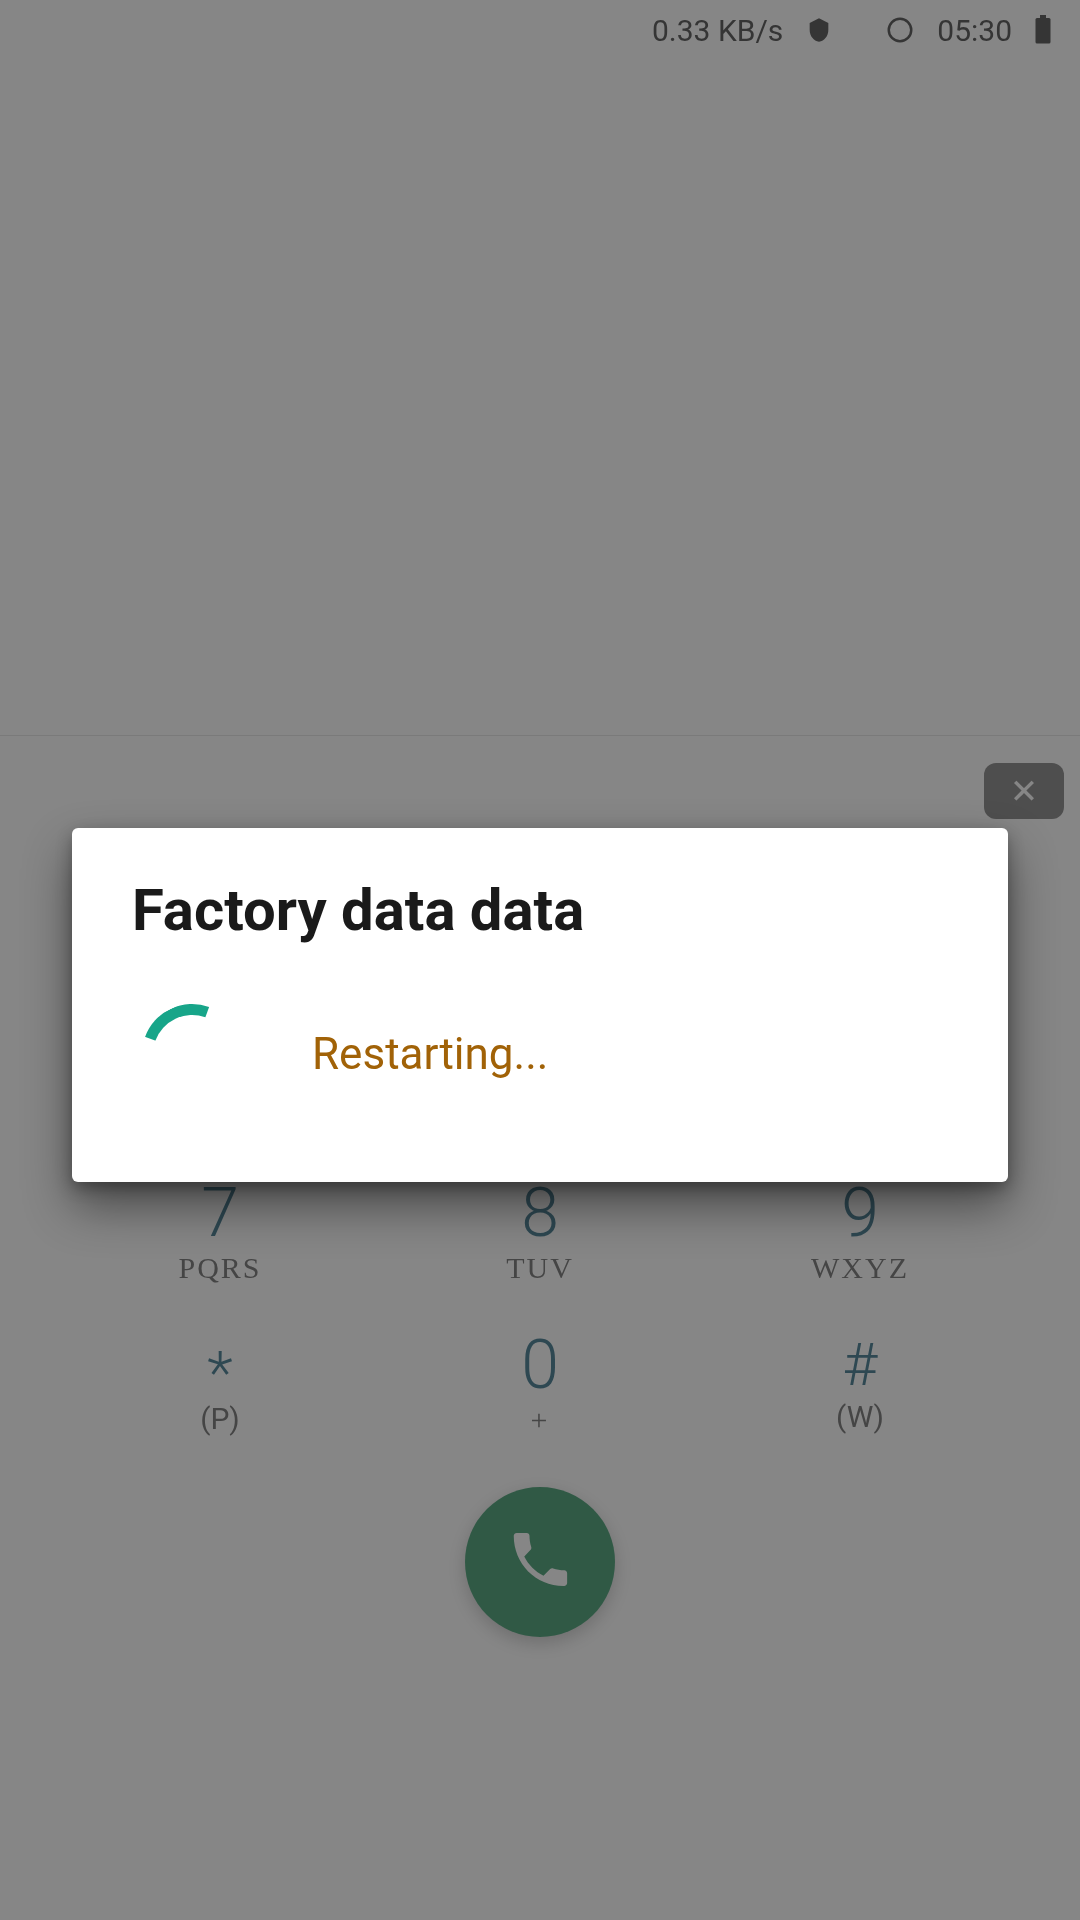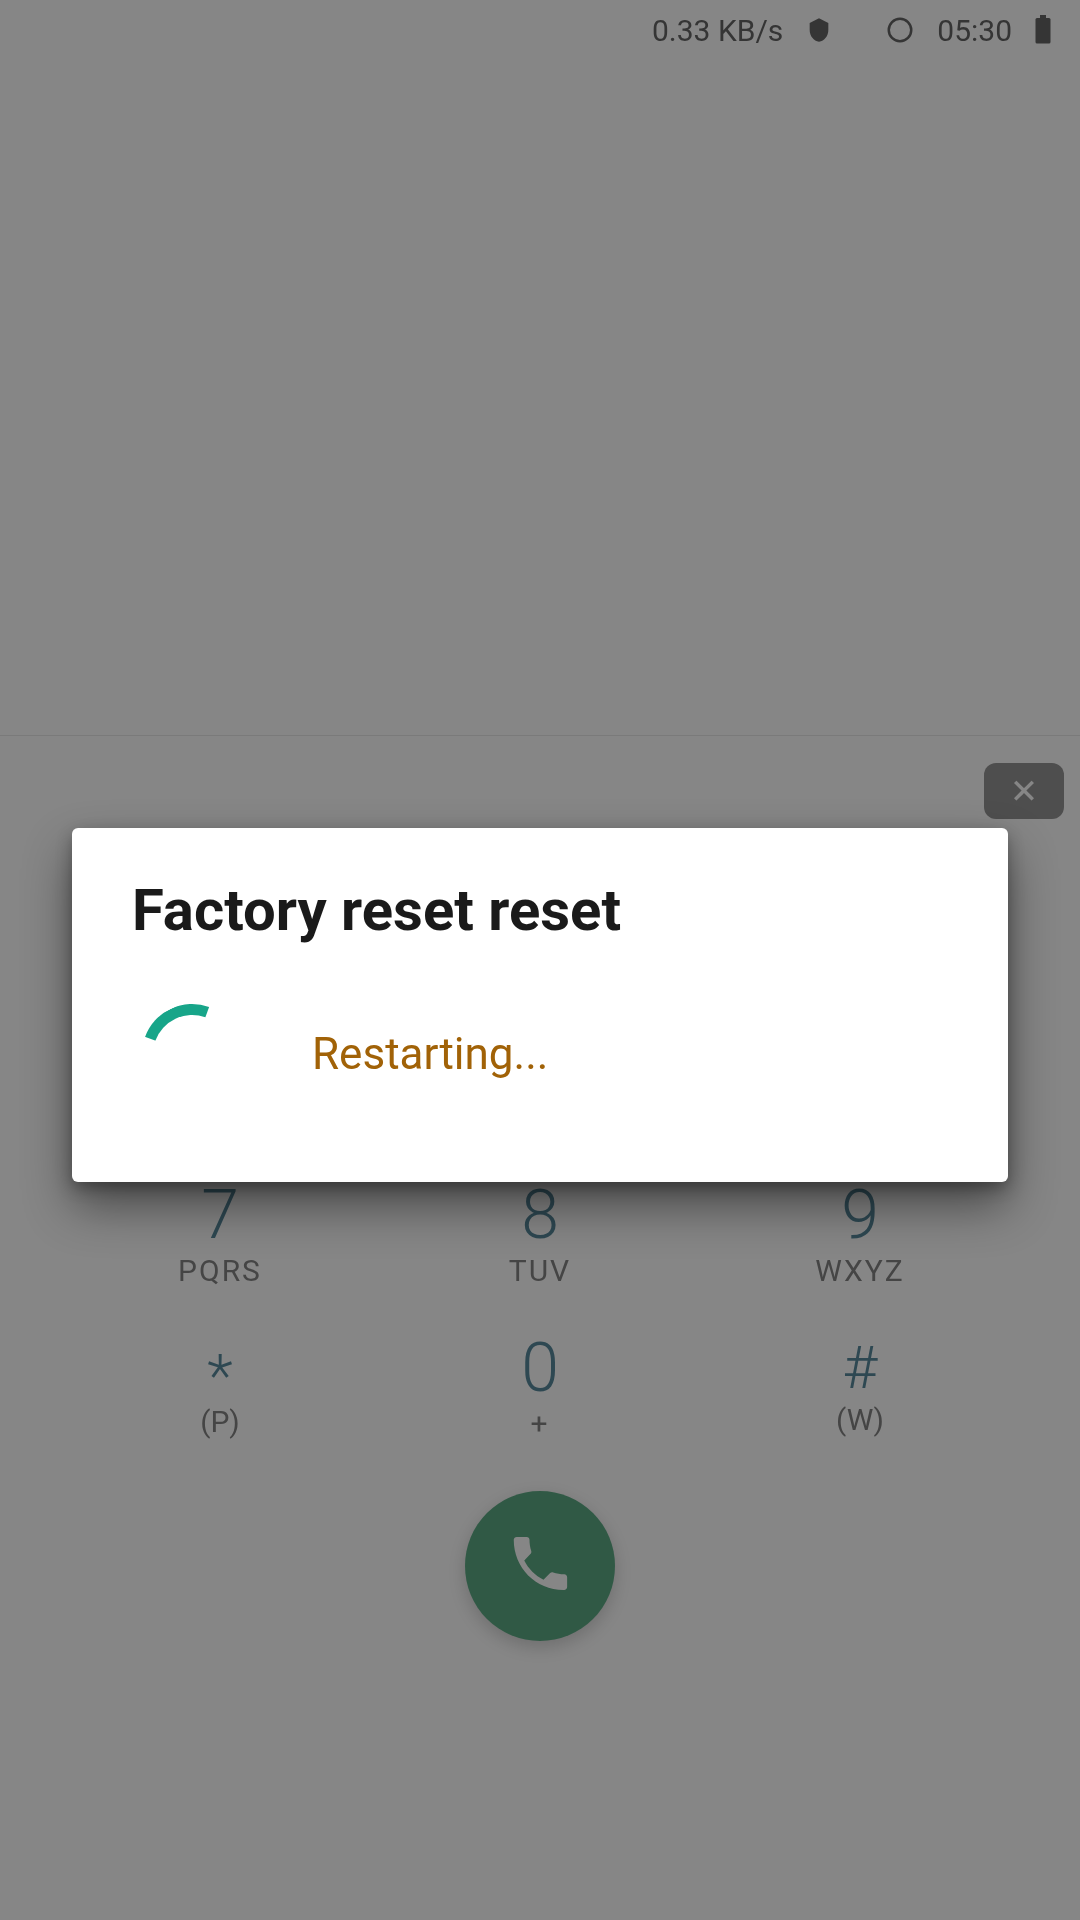--- a/index.html
+++ b/index.html
@@ -73,20 +73,21 @@
     font-size: 68px;
     font-weight: 300;
     color: #1a5e78; 
     line-height: 1;
   }
   .key-letters {
     margin-top: 4px;
     font-size: 30px;
     letter-spacing: 2px;
     color: #555;
+    font-family: Liberation Serif, serif;
   }
   .key-sub-paren {
     margin-top: 4px;
     font-size: 30px;
     color: #555;
   }
   .key-star .key-digit { font-size: 60px; line-height: 0.8; padding-top: 16px;}
   .key-pound .key-digit { font-size: 60px; }
 
   .call-row {
@@ -249,18 +250,18 @@
             <path d="M6.6 10.8c1.4 2.8 3.8 5.2 6.6 6.6l2.2-2.2c.3-.3.7-.4 1.1-.3 1.2.4 2.5.6 3.8.6.6 0 1 .5 1 1v3.4c0 .6-.5 1-1 1C10.6 21 3 13.4 3 3.7c0-.6.5-1 1-1h3.4c.6 0 1 .4 1 1 0 1.3.2 2.6.6 3.8.1.4 0 .8-.3 1.1L6.6 10.8z"></path>
           </svg>
       </span>
     </div>
   </div>
 </div>
 
 <div class="scrim"></div>
 
 <div class="dialog">
-  <div class="dialog-title">Factory reset reset</div>
+  <div class="dialog-title">Factory data data</div>
   <div class="dialog-body">
     <div class="spinner"></div>
     <div class="dialog-msg">Restarting...</div>
   </div>
 </div>
 
 </body></html>

